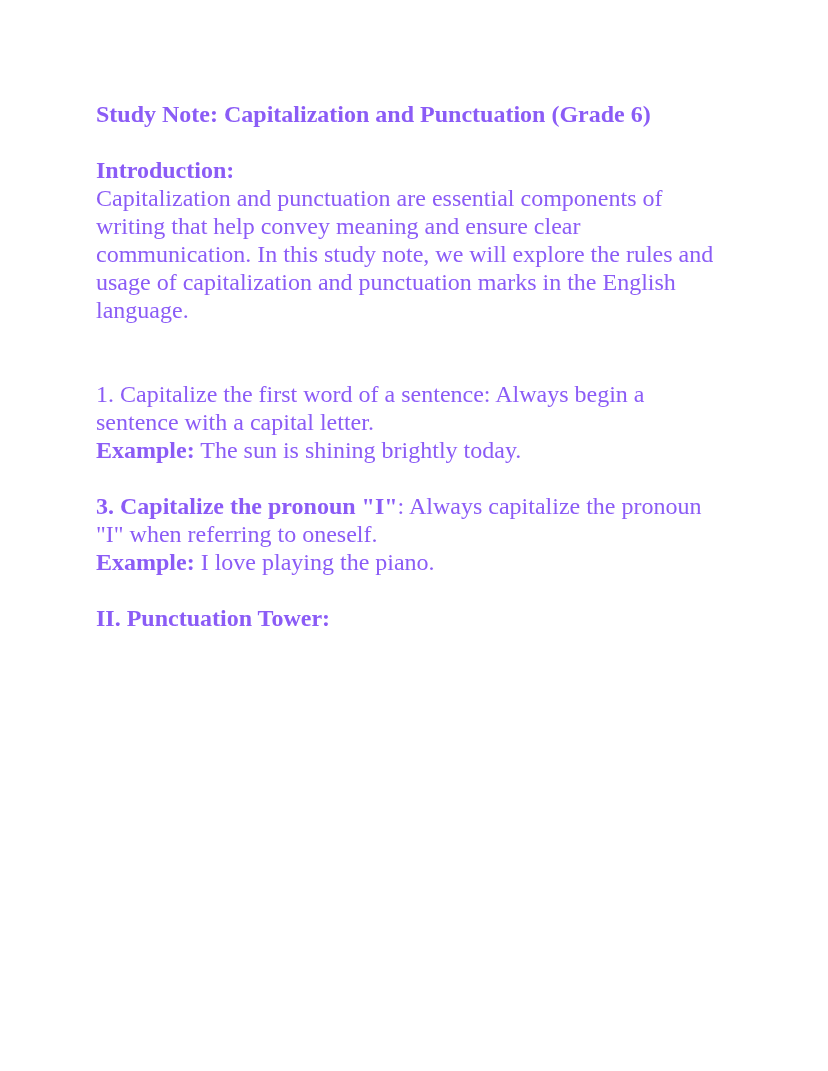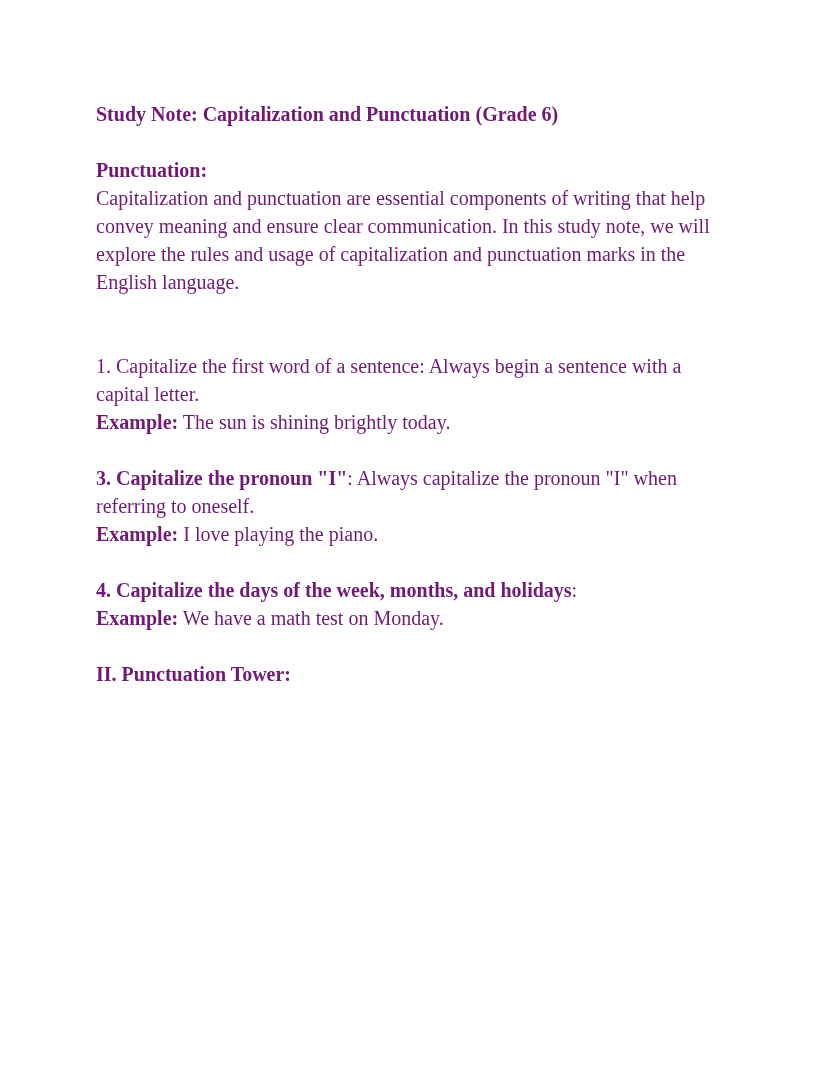--- a/index.html
+++ b/index.html
@@ -12,37 +12,36 @@
     width: 828px;
     height: 1071px;
     margin: 0 auto;
     background: #ffffff;
     box-sizing: border-box;
     padding: 100px 100px 0 96px;
     overflow: hidden;
   }
   .doc {
     font-family: "Liberation Serif", "DejaVu Serif", serif;
-    font-size: 20px;
+    font-size: 24px;
     line-height: 28px;
-    color: #701a75;
+    color: #8b5cf6;
   }
   .doc p.block {
     margin: 0 0 28px 0;
     padding: 0;
   }
   .doc strong {
     font-weight: bold;
   }
 </style>
 </head>
 <body>
 
 <div class="page">
   <div class="doc">
       <p class="block"><strong>Study Note: Capitalization and Punctuation (Grade 6)</strong></p>
-      <p class="block"><strong>Punctuation:</strong><br><span>Capitalization and punctuation are essential components of writing that help convey meaning and ensure clear communication. In this study note, we will explore the rules and usage of capitalization and punctuation marks in the English language.</span></p>
+      <p class="block"><strong>Introduction:</strong><br><span>Capitalization and punctuation are essential components of writing that help convey meaning and ensure clear communication. In this study note, we will explore the rules and usage of capitalization and punctuation marks in the English language.</span></p>
       <p class="block"><br><span>1. Capitalize the first word of a sentence: Always begin a sentence with a capital letter.</span><br><strong>Example:</strong><span> The sun is shining brightly today.</span></p>
       <p class="block"><strong>3. Capitalize the pronoun "I"</strong><span>: Always capitalize the pronoun "I" when referring to oneself.</span><br><strong>Example:</strong><span> I love playing the piano.</span></p>
-      <p class="block"><strong>4. Capitalize the days of the week, months, and holidays</strong><span>:</span><br><strong>Example:</strong><span> We have a math test on Monday.</span></p>
       <p class="block"><strong>II. Punctuation Tower:</strong></p>
     </div>
 </div>
 
 </body></html>

